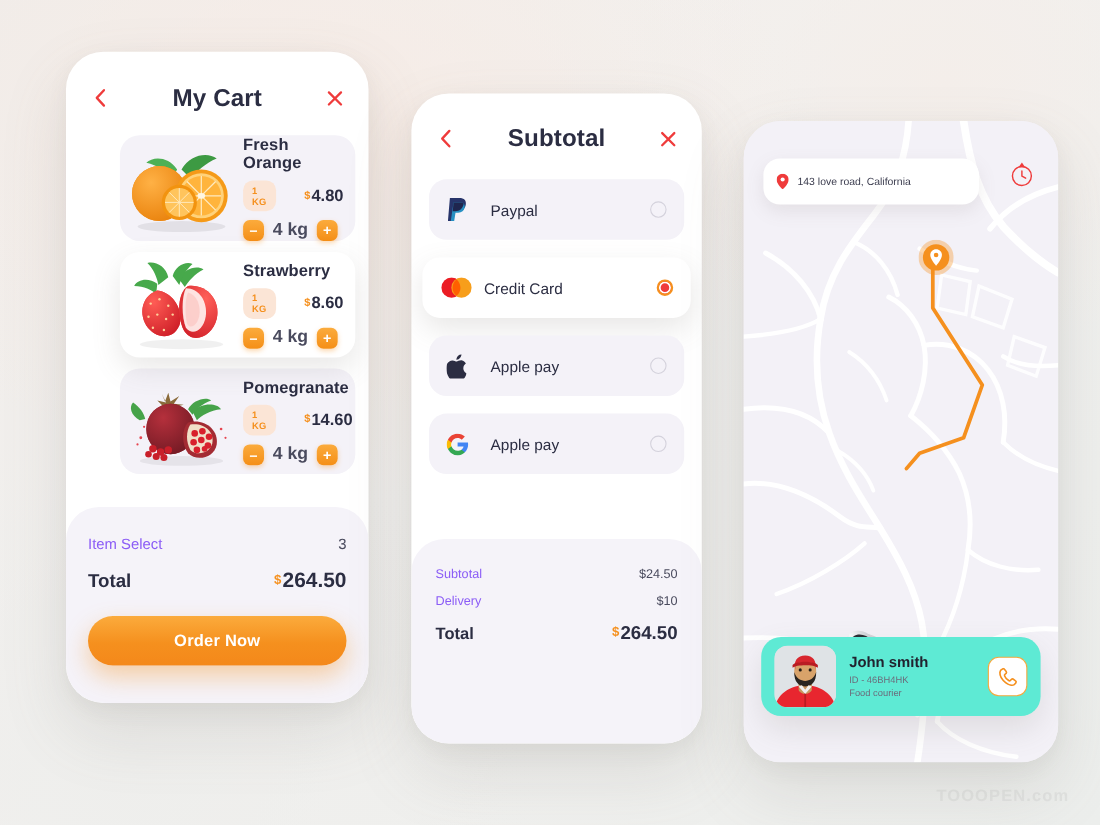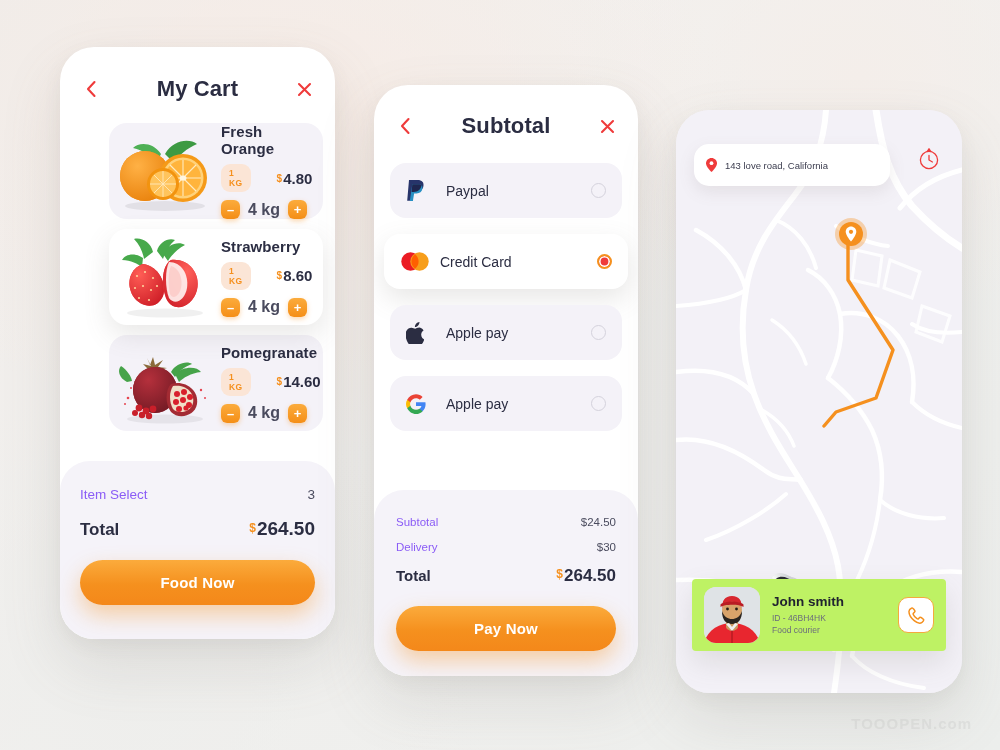--- a/index.html
+++ b/index.html
@@ -163,21 +163,21 @@
     display: flex; align-items: center; padding: 0 12px; gap: 8px;
     box-shadow: 0 6px 16px rgba(120,110,105,.13);
   }
   .addr-text { font-size: 9.5px; color: #3b3c4e; white-space: nowrap; }
   .compass {
     position: absolute; right: 20px; top: 36px;
     width: 26px; height: 26px; cursor: pointer;
   }
   .courier-card {
     position: absolute; left: 16px; right: 16px; bottom: 42px;
-    height: 72px; background: #bef264; border-radius: 4px;
+    height: 72px; background: #5eead4; border-radius: 18px;
     display: flex; align-items: center; padding: 8px 12px; gap: 12px;
     box-shadow: 0 12px 28px rgba(120,110,105,.16);
   }
   .avatar {
     width: 56px; height: 56px; border-radius: 12px; overflow: hidden;
     flex: 0 0 56px; background: #dfe2e6;
   }
   .avatar svg { display:block; width:100%; height:100%; }
   .courier-info { flex: 1; }
   .courier-name { font-size: 13.5px; font-weight: 700; color: #21232f; margin-bottom: 3px; }
@@ -376,21 +376,21 @@
 
   <div class="cart-footer">
     <div class="sum-row small">
       <span class="sum-label">Item Select</span>
       <span class="sum-value">3</span>
     </div>
     <div class="sum-row total">
       <span class="sum-label">Total</span>
       <span class="sum-value"><span class="cur">$</span><span>264.50</span></span>
     </div>
-    <button class="cta">Food Now</button>
+    <button class="cta">Order Now</button>
   </div>
 </div>
 
 <div class="phone" id="phone-payment">
 
   <div class="phone-head">
     <div class="chev-back">
       <svg width="12" height="18" viewBox="0 0 12 18" fill="none">
         <path d="M9.5 2 L3 9 L9.5 16" stroke="#ef3b3b" stroke-width="2.1" stroke-linecap="round" stroke-linejoin="round"></path>
       </svg>
@@ -455,27 +455,26 @@
 
   </div>
 
   <div class="pay-footer">
     <div class="sum-row small">
       <span class="sum-label">Subtotal</span>
       <span class="sum-value">$24.50</span>
     </div>
     <div class="sum-row small">
       <span class="sum-label">Delivery</span>
-      <span class="sum-value">$30</span>
+      <span class="sum-value">$10</span>
     </div>
     <div class="sum-row total">
       <span class="sum-label">Total</span>
       <span class="sum-value"><span class="cur">$</span><span>264.50</span></span>
     </div>
-    <button class="cta">Pay Now</button>
   </div>
 </div>
 
 <div class="phone" id="phone-map">
 
   <div class="map-canvas">
     <svg viewBox="0 0 286 583" preserveAspectRatio="none">
       <rect width="286" height="583" fill="#f3f1f7"></rect>
       <g stroke="#ffffff" fill="none" stroke-linecap="round">
         <path d="M200 0 C206 40 214 70 236 96 C258 120 276 132 286 138" stroke-width="7"></path>

